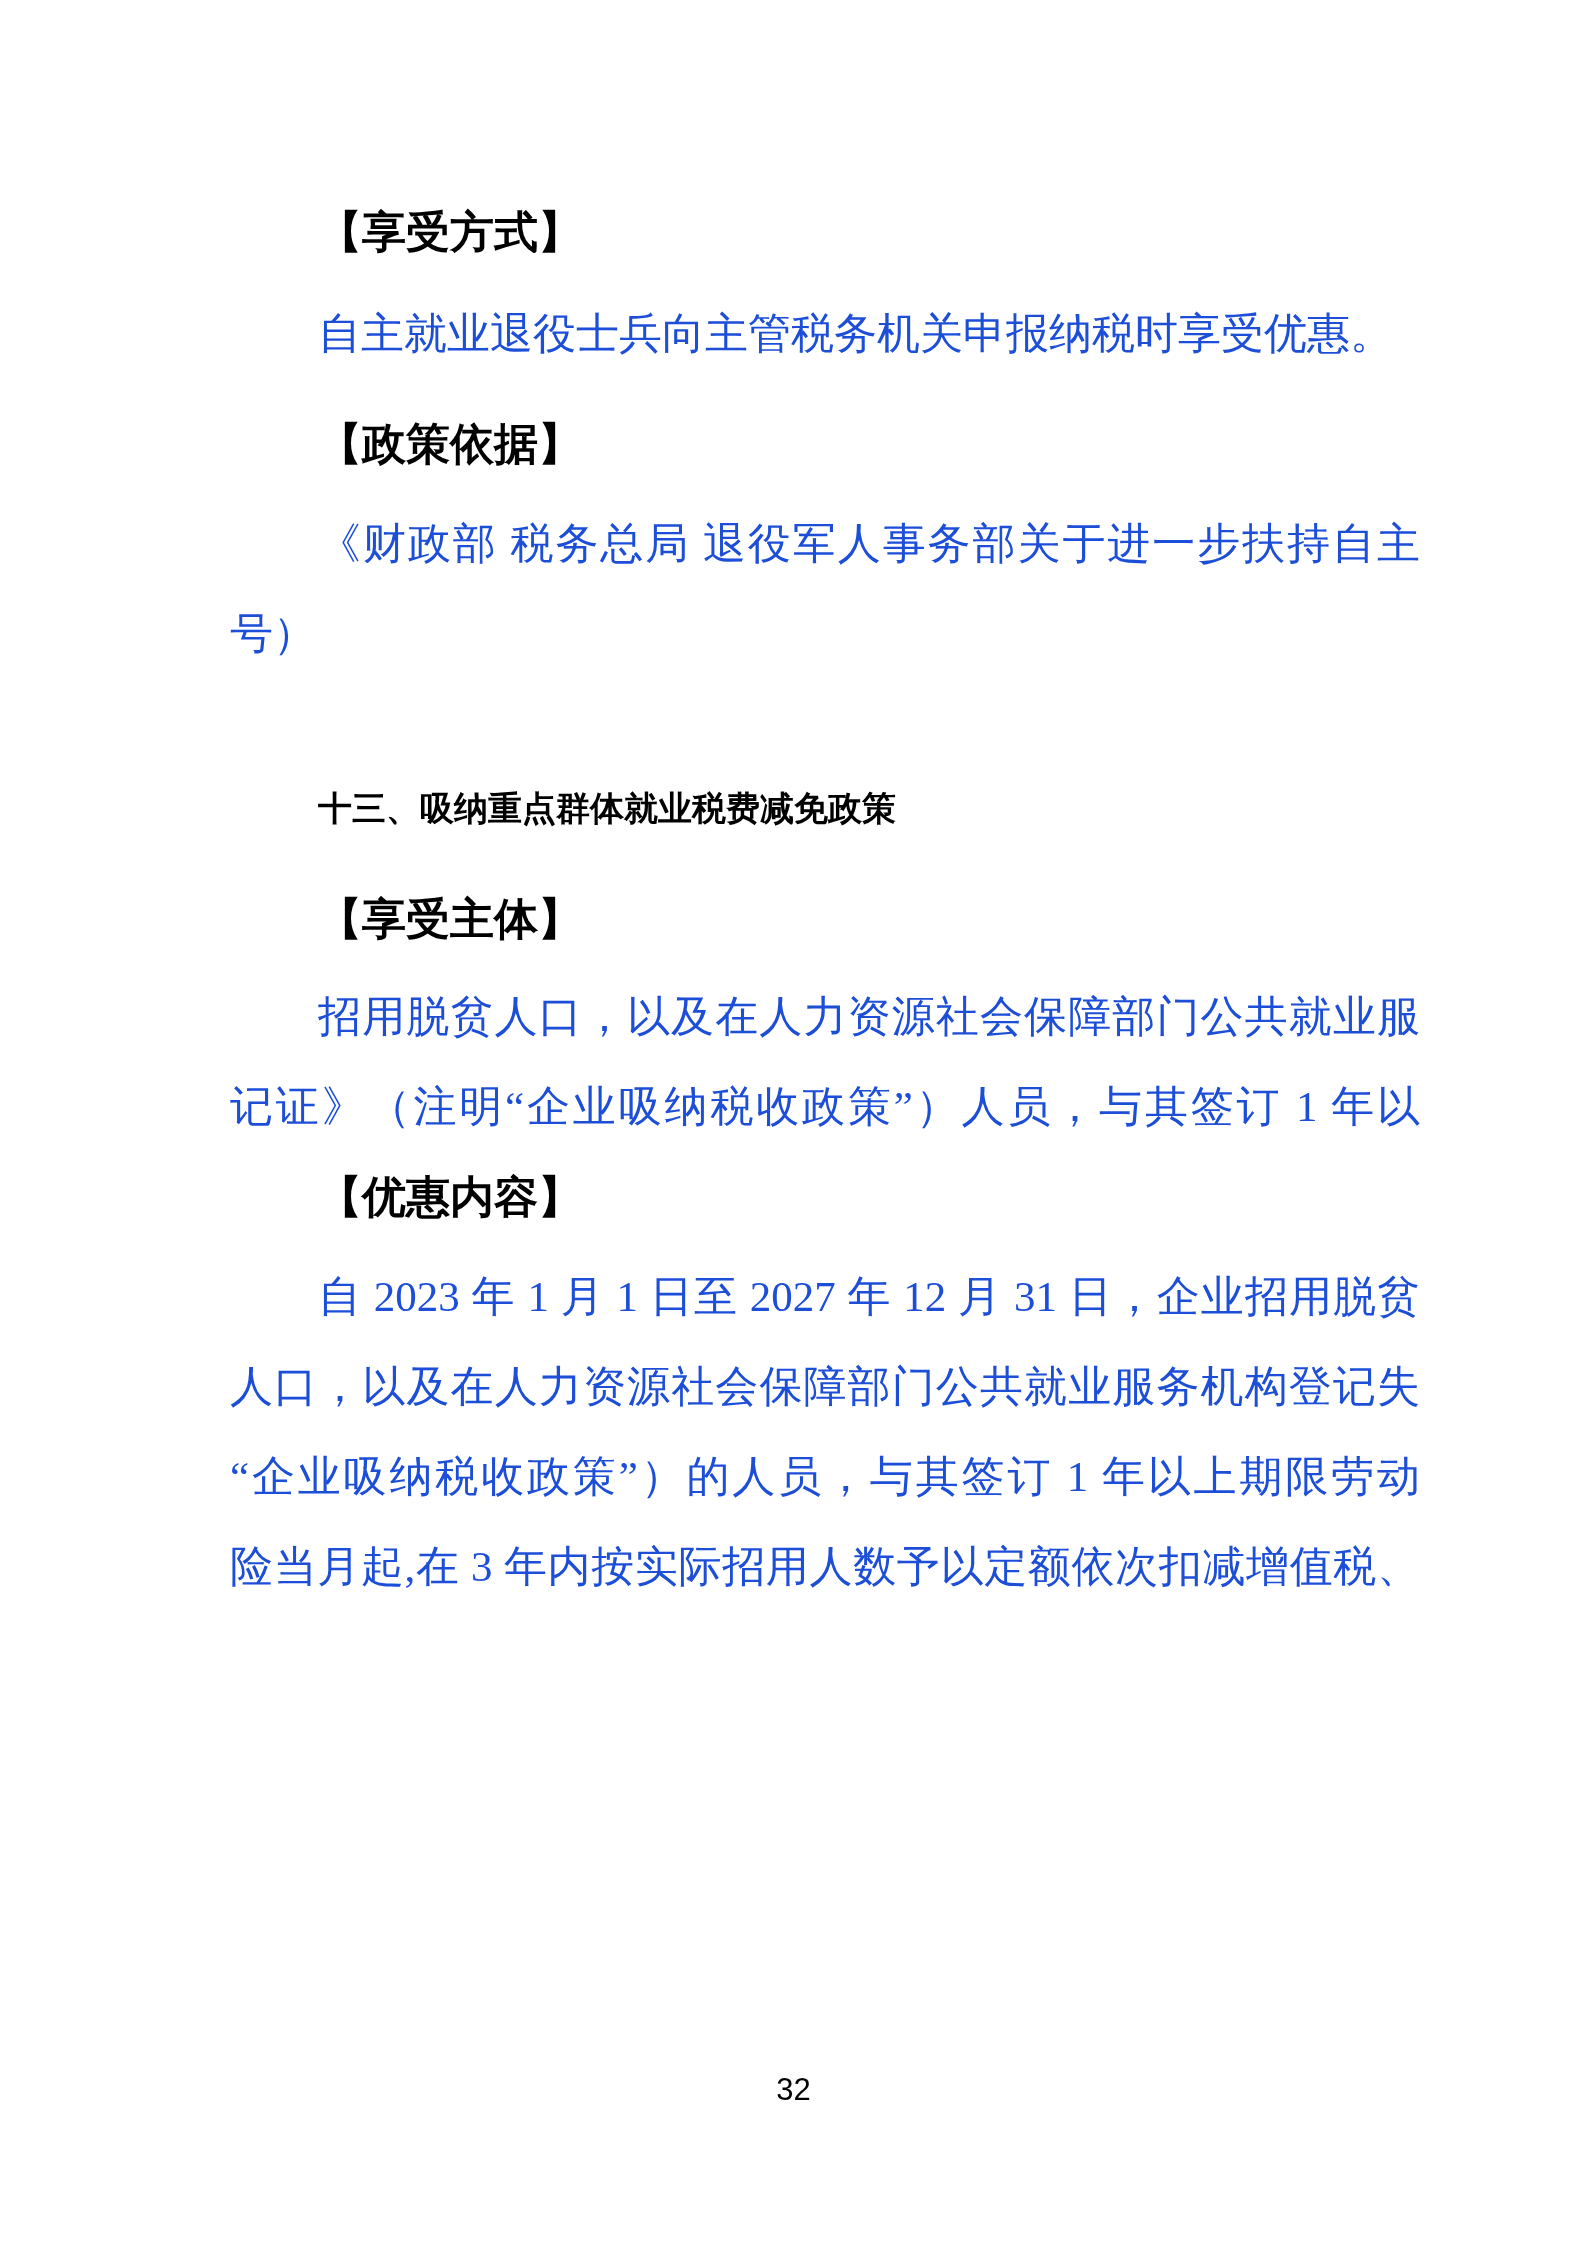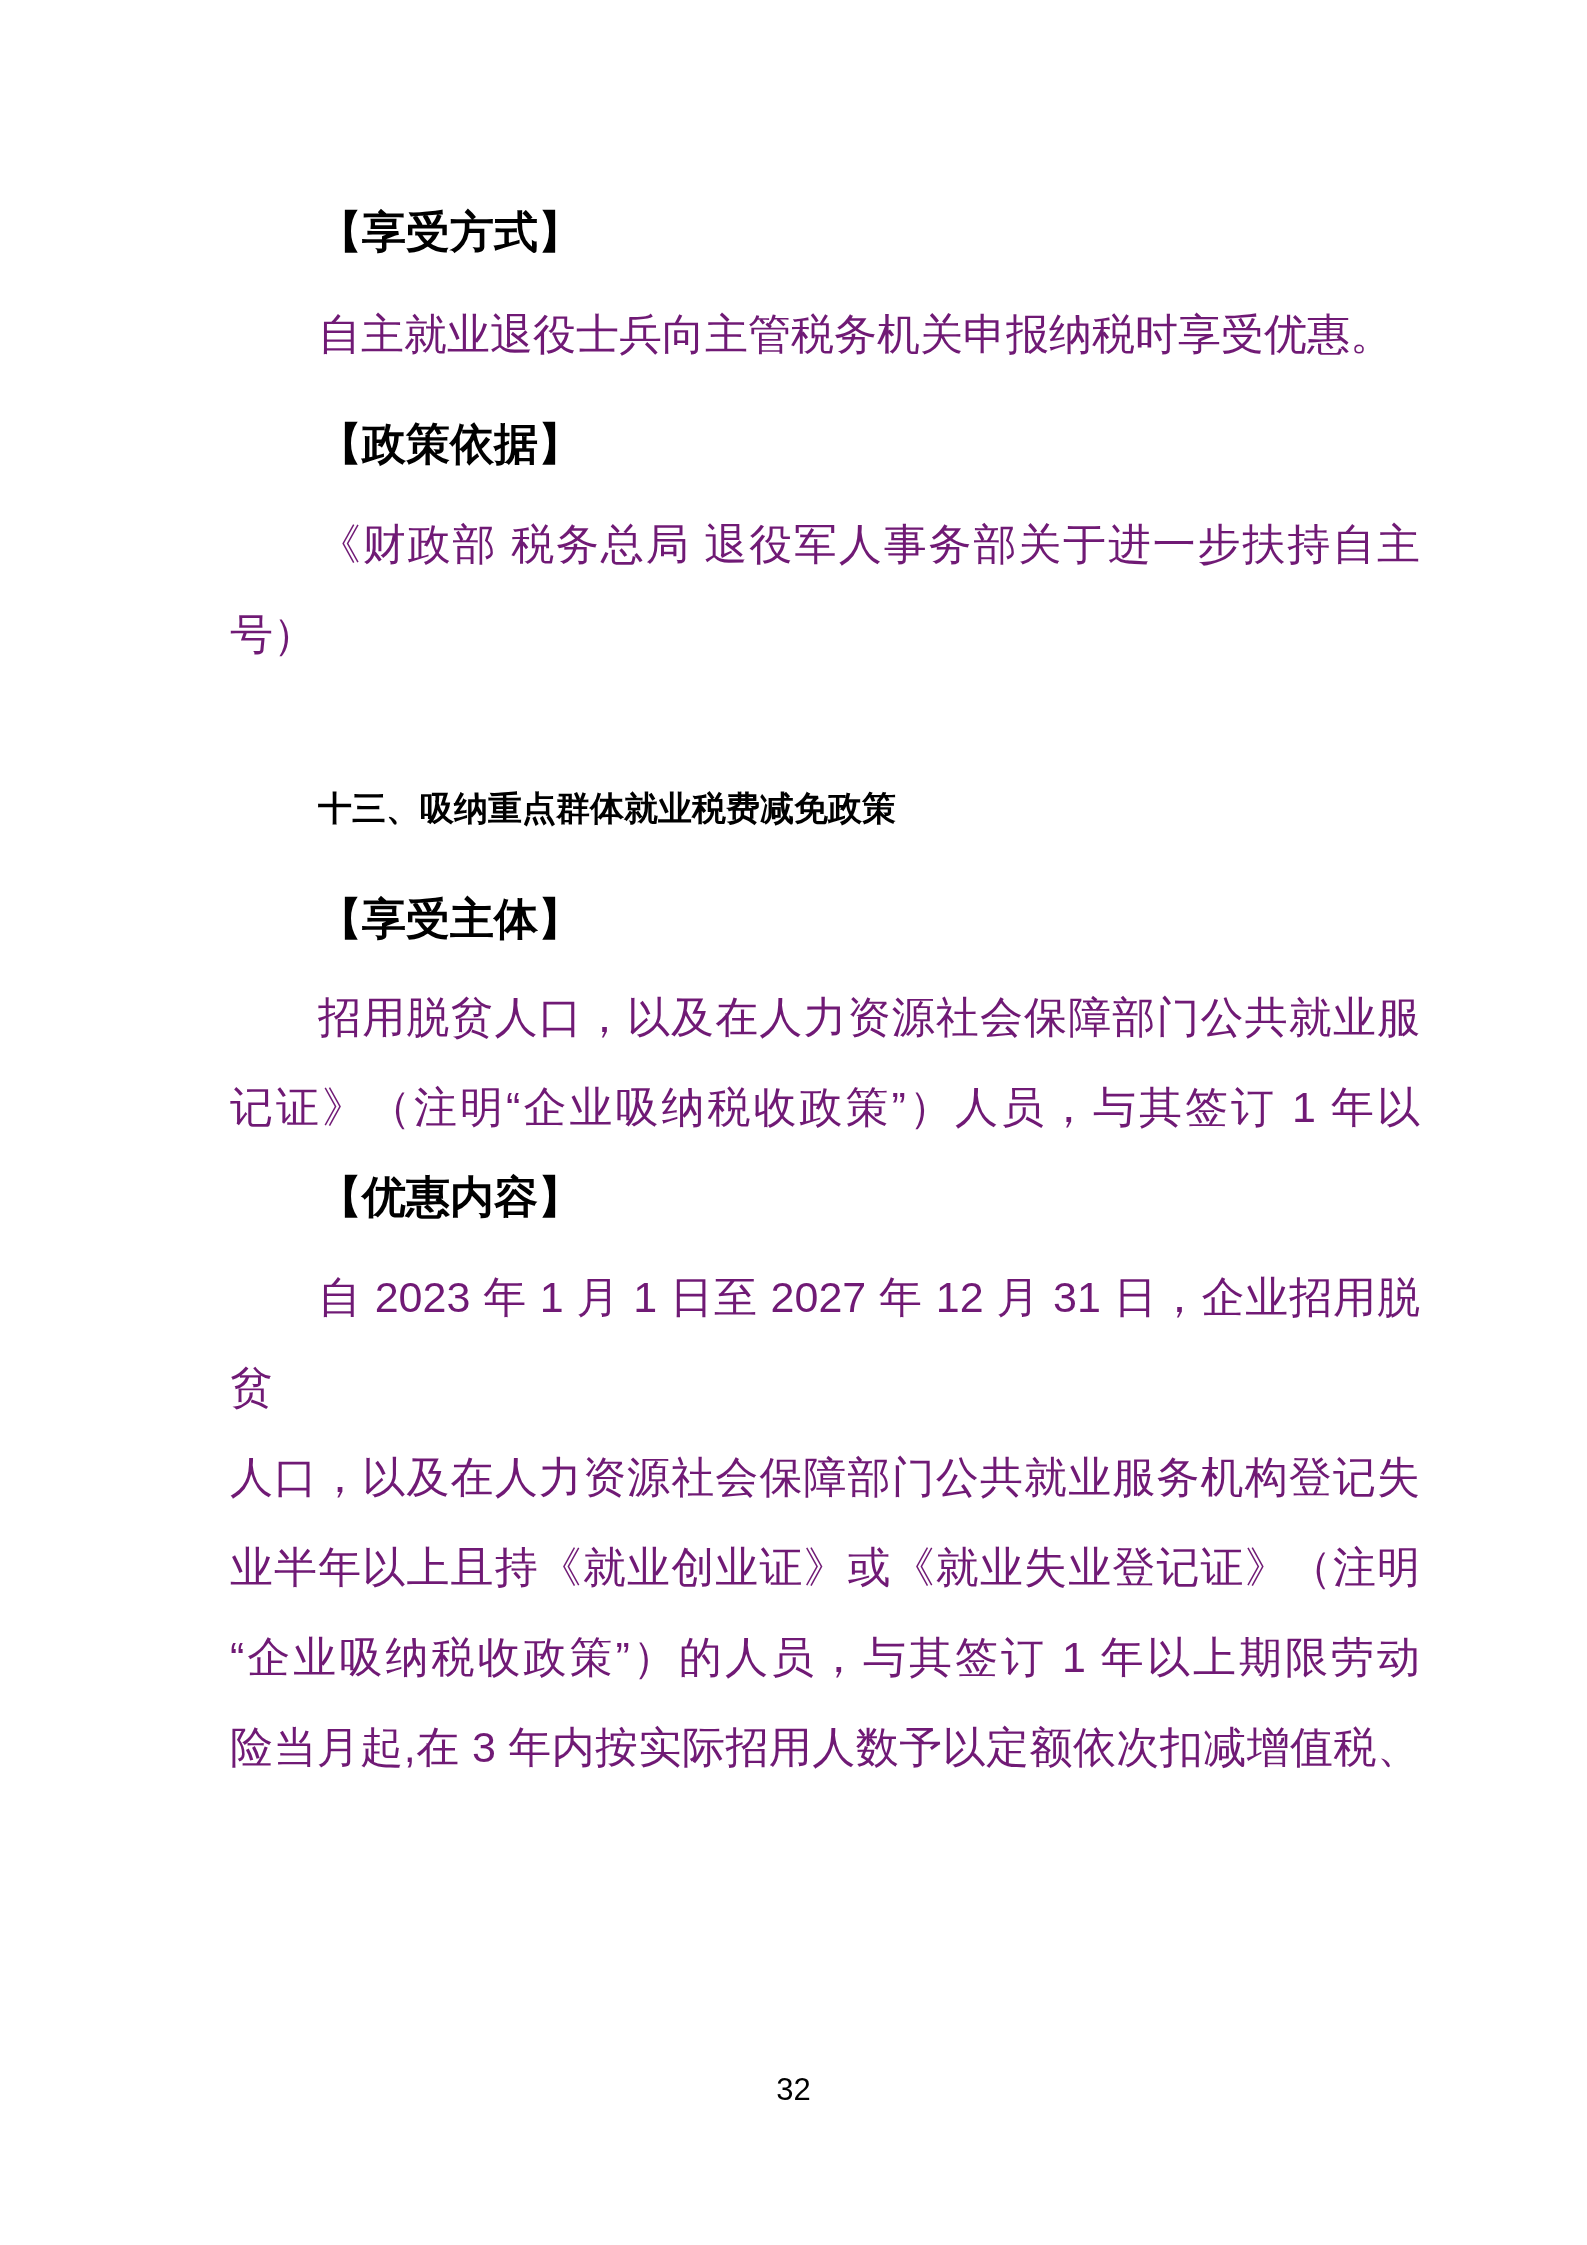--- a/index.html
+++ b/index.html
@@ -13,24 +13,24 @@
     height: 2245px;
     margin: 0 auto;
     background: #ffffff;
     box-sizing: border-box;
     padding: 187px 167px 12px 230px;
     color: #000000;
     overflow: hidden;
   }
   
   .body-line {
-    font-family: Liberation Sans, sans-serif;
+    font-family: Liberation Serif, serif;
     font-size: 43px;
     line-height: 90px;
-    color: #701a75;
+    color: #1d4ed8;
     white-space: pre-wrap;
   }
   
   .fill {
     text-align: justify;
     text-align-last: justify;
   }
   .indent {
     text-indent: 88px;
   }
@@ -93,20 +93,19 @@
   <div>
     <div class="body-line indent fill mt8">招用脱贫人口，以及在人力资源社会保障部门公共就业服</div>
     <div class="body-line fill">记证》（注明“企业吸纳税收政策”）人员，与其签订 1 年以</div>
   </div>
 
   <div class="hd">【优惠内容】</div>
 
   <div>
     <div class="body-line indent fill mt10">自 2023 年 1 月 1 日至 2027 年 12 月 31 日，企业招用脱贫</div>
     <div class="body-line fill">人口，以及在人力资源社会保障部门公共就业服务机构登记失</div>
-    <div class="body-line fill">业半年以上且持《就业创业证》或《就业失业登记证》（注明</div>
     <div class="body-line fill">“企业吸纳税收政策”）的人员，与其签订 1 年以上期限劳动</div>
     <div class="body-line fill">险当月起,在 3 年内按实际招用人数予以定额依次扣减增值税、</div>
   </div>
 
   <div class="footer">32</div>
 
 </div>
 
 </body></html>

